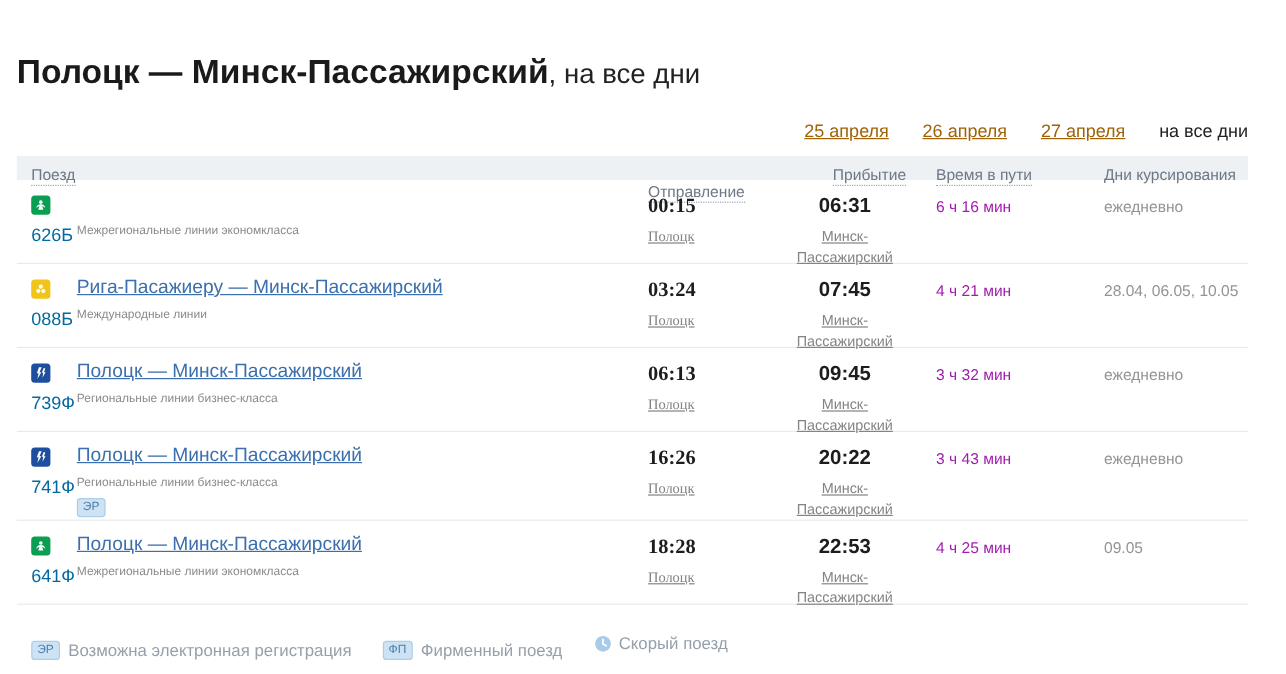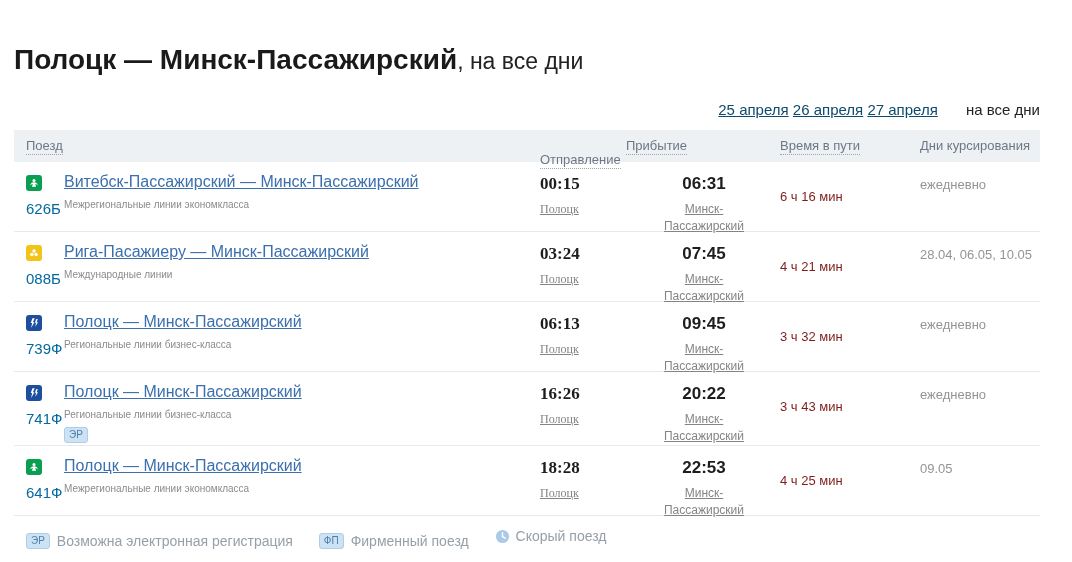--- a/index.html
+++ b/index.html
@@ -13,35 +13,35 @@
   }
   .page { position:absolute; inset:0; }
 
   
   .supertitle { position:absolute; left:14px; top:17px; font-size:17px; color:#333; }
   .page-title { position:absolute; left:14px; top:44px; font-size:28px; font-weight:bold; color:#1a1a1a; letter-spacing:0; }
   .page-title .suffix { font-weight:normal; font-size:23px; color:#222; }
 
   
   .date-nav { position:absolute; top:101px; right:32px; font-size:15px; white-space:nowrap; }
-  .date-nav a { color:#0c4a6e; text-decoration:underline; cursor:pointer; }
+  .date-nav a { color:#a16207; text-decoration:underline; cursor:pointer; margin-left:24px; }
   .date-nav .current { color:#222; margin-left:24px; }
 
   
   .sched-table { position:absolute; left:14px; top:130px; width:1026px; }
   .thead {
-    position:relative; height:32px;
+    position:relative; height:20px;
     background:#eef1f4;
     font-size:13px; color:#6d7886;
   }
   .th { position:absolute; top:8px; }
   .th .sortable { border-bottom:1px dotted #9aa6b2; cursor:pointer; padding-bottom:1px; }
   .th-train { left:12px; }
   .th-dep   { left:526px;margin-top:14px; }
-  .th-arr   { left:612px;text-align:right; }
+  .th-arr   { left:680px;text-align:right; }
   .th-dur   { left:766px; }
   .th-days  { left:906px; }
 
   .row { position:relative; height:70px; border-bottom:1px solid #e8ebee; }
   .row.tall { height:74px; }
 
   .carrier-icon {
     position:absolute; left:12px; top:13px;
     width:16px; height:16px; border-radius:3px;
     display:flex; align-items:center; justify-content:center;
@@ -59,21 +59,21 @@
   }
 
   .cell-dep  { position:absolute; left:526px; top:12px;font-family:Liberation Serif, serif; }
   .cell-arr  { position:absolute; left:644px; top:12px;text-align:center; }
   .time { font-size:17px; font-weight:bold; color:#1d1d1d; }
   .station {
     display:inline-block; margin-top:7px; max-width:92px;
     font-size:12px; line-height:17px; color:#848484;
     text-decoration:underline; cursor:pointer;
   }
-  .cell-dur  { position:absolute; left:766px; top:27px; font-size:13px; color:#7f1d1d; }
+  .cell-dur  { position:absolute; left:766px; top:15px; font-size:13px; color:#a21caf; }
   .cell-days { position:absolute; left:906px; top:15px; font-size:13px; color:#949494; }
 
   
   .legend { position:absolute; left:26px; top:528px; font-size:14px; color:#95a0aa; }
   .legend-item { display:inline-flex; align-items:center; margin-right:22px; }
   .legend-badge {
     font-size:10px; color:#4a7fae;
     background:#cde2f3; border:1px solid #aecde9; border-radius:3px;
     padding:1px 4px 2px; line-height:11px; margin-right:7px;
   }
@@ -103,21 +103,20 @@
     </div>
 
     <div class="row">
       <span class="carrier-icon" style="background-color: rgb(10, 158, 83);">
           <svg viewBox="0 0 16 16" width="12" height="12" fill="#fff">
             <circle cx="8" cy="4.6" r="2"></circle>
             <path d="M8 7c-2.8 0-4.6 1.6-5 4.2 1.4-1.4 2.6-2 3.4-2L5.2 13h5.6L9.6 9.2c.8 0 2 .6 3.4 2C12.6 8.6 10.8 7 8 7z"></path>
           </svg>
         </span>
       <div class="train-number">626Б</div>
-      <div class="cell-title"><a class="title-link">Витебск-Пассажирский — Минск-Пассажирский</a></div>
       <div class="category">Межрегиональные линии экономкласса</div>
       <div class="cell-dep"><div class="time">00:15</div><a class="station">Полоцк</a></div>
       <div class="cell-arr"><div class="time">06:31</div><a class="station">Минск-Пассажирский</a></div>
       <div class="cell-dur">6 ч 16 мин</div>
       <div class="cell-days">ежедневно</div>
     </div>
 
     <div class="row">
       <span class="carrier-icon" style="background-color: rgb(240, 196, 25);">
           <svg viewBox="0 0 16 16" width="12" height="12" fill="#fff">

